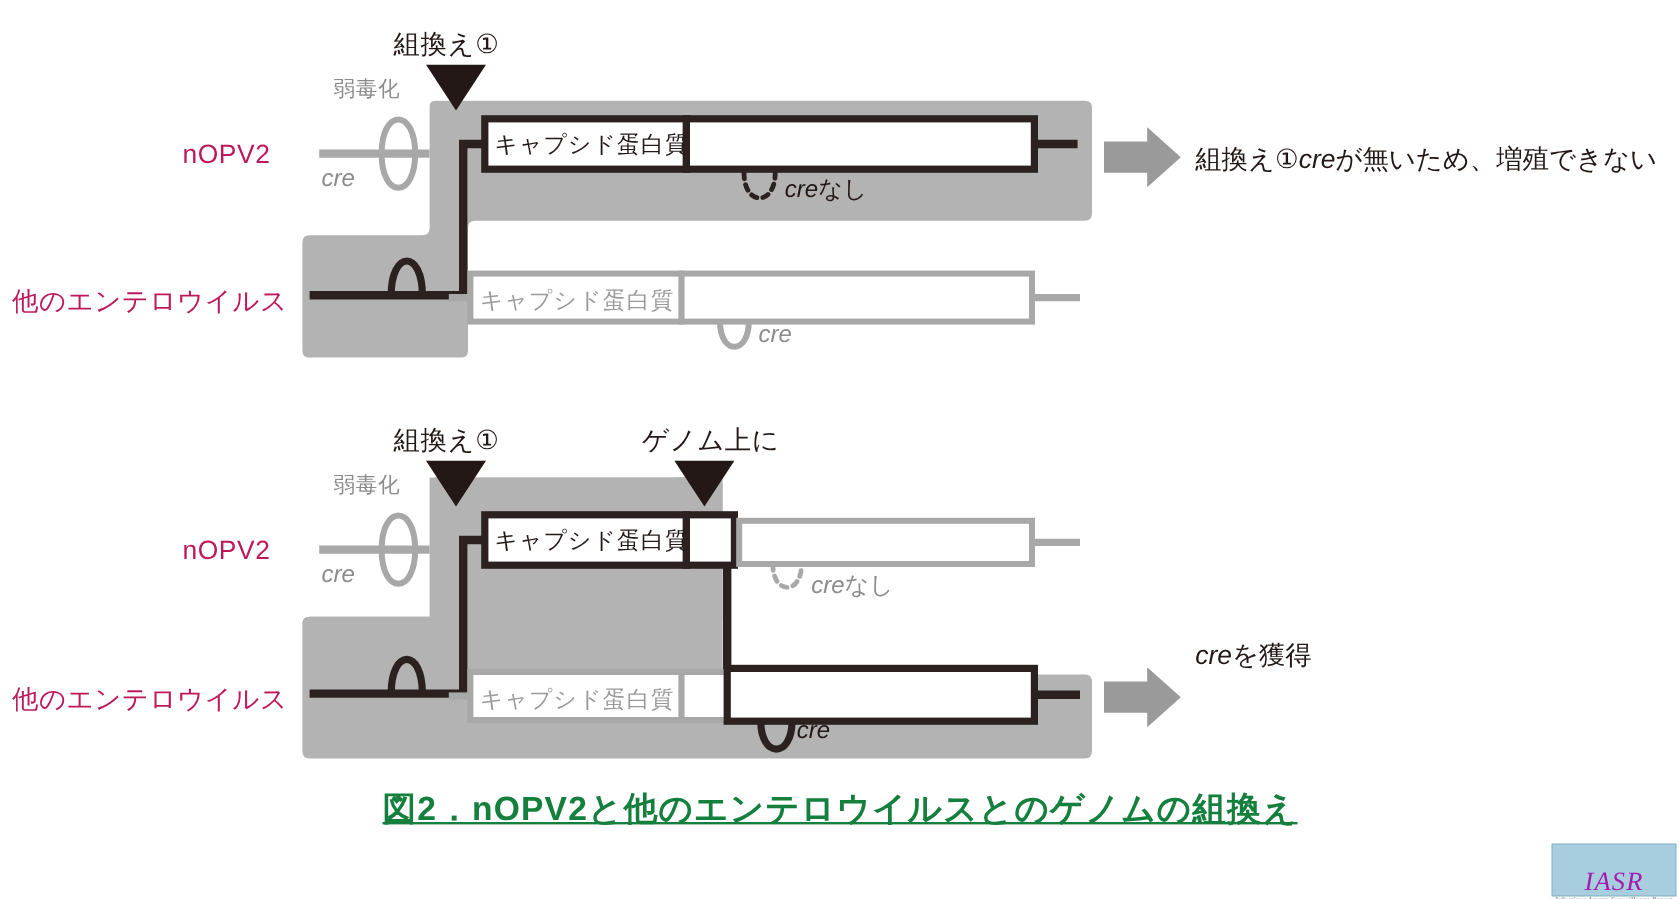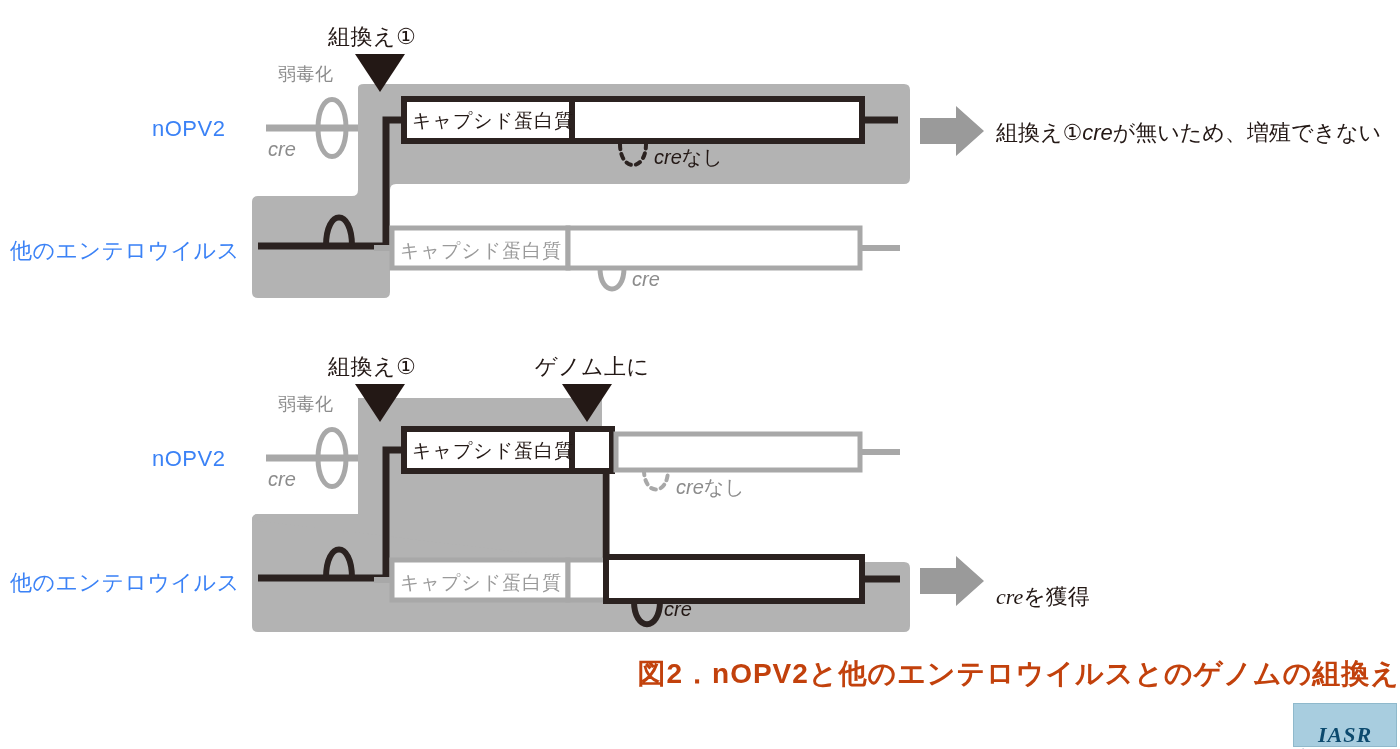--- a/index.html
+++ b/index.html
@@ -2,39 +2,39 @@
 <html><head>
 <meta charset="utf-8">
 <style>
   html,body{margin:0;padding:0;background:#ffffff;}
   body{width:1400px;height:749px;position:relative;overflow:hidden;
        font-family:"Liberation Sans","DejaVu Sans",sans-serif;color:#231815;}
   .stage{position:absolute;left:0;top:0;width:1400px;height:749px;}
   svg.diagram{position:absolute;left:0;top:0;width:1400px;height:749px;}
 
   .lbl{position:absolute;white-space:nowrap;text-align:center;}
-  .row-label{font-size:22px;color:#3b82f6;letter-spacing:.5px;}
+  .row-label{font-size:22px;color:#be185d;letter-spacing:.5px;}
   .marker-label{font-size:22px;color:#231815;letter-spacing:.5px;}
   .attn-label{font-size:18px;color:#8c8c8c;letter-spacing:.5px;}
   .cre-dark{font-size:20px;color:#231815;font-style:italic;}
   .cre-gray{font-size:20px;color:#8c8c8c;font-style:italic;}
   .cre-none-dark{font-size:20px;color:#231815;}
   .cre-none-gray{font-size:20px;color:#8c8c8c;}
   .note{font-size:22px;color:#231815;line-height:1.35;}
   .note i{font-style:italic;}
-  .caption{position:absolute;left:0;top:655px;width:1400px;text-align:right;
-           font-size:28px;font-weight:bold;color:#c2410c;letter-spacing:1px;}
+  .caption{position:absolute;left:0;top:655px;width:1400px;text-align:center;
+           font-size:28px;font-weight:bold;color:#15803d;letter-spacing:1px;text-decoration:underline;}
   .capsid-txt{font-size:19px;letter-spacing:1px;font-family:Liberation Serif, serif;}
   .capsid-dark{color:#231815;}
   .capsid-gray{color:#9a9a9a;}
   .logo{position:absolute;left:1293px;top:703px;width:102px;height:42px;
         background:#a8cddf;border:1px solid #8fb9cc;display:flex;flex-direction:column;
         align-items:center;justify-content:center;}
   .logo-main{font-family:"Liberation Serif","DejaVu Serif",serif;font-style:italic;
-             font-weight:bold;font-size:22px;color:#0c4a6e;line-height:1;letter-spacing:1px;margin-top:28px;}
+             font-weight:normal;font-size:22px;color:#a21caf;line-height:1;letter-spacing:1px;margin-top:28px;}
   .logo-sub{font-family:"Liberation Serif","DejaVu Serif",serif;font-style:italic;
             font-size:6px;color:#1f3a6e;line-height:1.1;margin-top:2px;letter-spacing:.2px;}
 </style>
 </head>
 <body>
 
 <div class="stage">
 
   <svg class="diagram" viewBox="0 0 1400 749">
     <defs>
@@ -153,21 +153,21 @@
   <div class="lbl attn-label" style="left:278px;top:392px;">弱毒化</div>
   <div class="lbl row-label" style="left:152px;top:446px;">nOPV2</div>
   <div class="lbl cre-gray" style="left:268px;top:468px;">cre</div>
   <div class="lbl capsid-txt capsid-dark" style="left:412px;top:438px;">キャプシド蛋白質</div>
   <div class="lbl cre-none-gray" style="left:676px;top:474px;"><i>cre</i><span>なし</span></div>
 
   <div class="lbl row-label" style="left:10px;top:568px;">他のエンテロウイルス</div>
   <div class="lbl capsid-txt capsid-gray" style="left:400px;top:570px;">キャプシド蛋白質</div>
   <div class="lbl cre-dark" style="left:664px;top:598px;">cre</div>
 
-  <div class="lbl note" style="left:996px;top:582px;font-family:Liberation Serif, serif;"><span><i>cre</i><span>を獲得</span></span><br></div>
+  <div class="lbl note" style="left:996px;top:531px;"><span><i>cre</i><span>を獲得</span></span><br></div>
 
   <div class="caption">図2．nOPV2と他のエンテロウイルスとのゲノムの組換え</div>
 
   <div class="logo">
     <div class="logo-main">IASR</div>
     <div class="logo-sub">Infectious Agents Surveillance Report</div>
   </div>
 
 </div>
 

